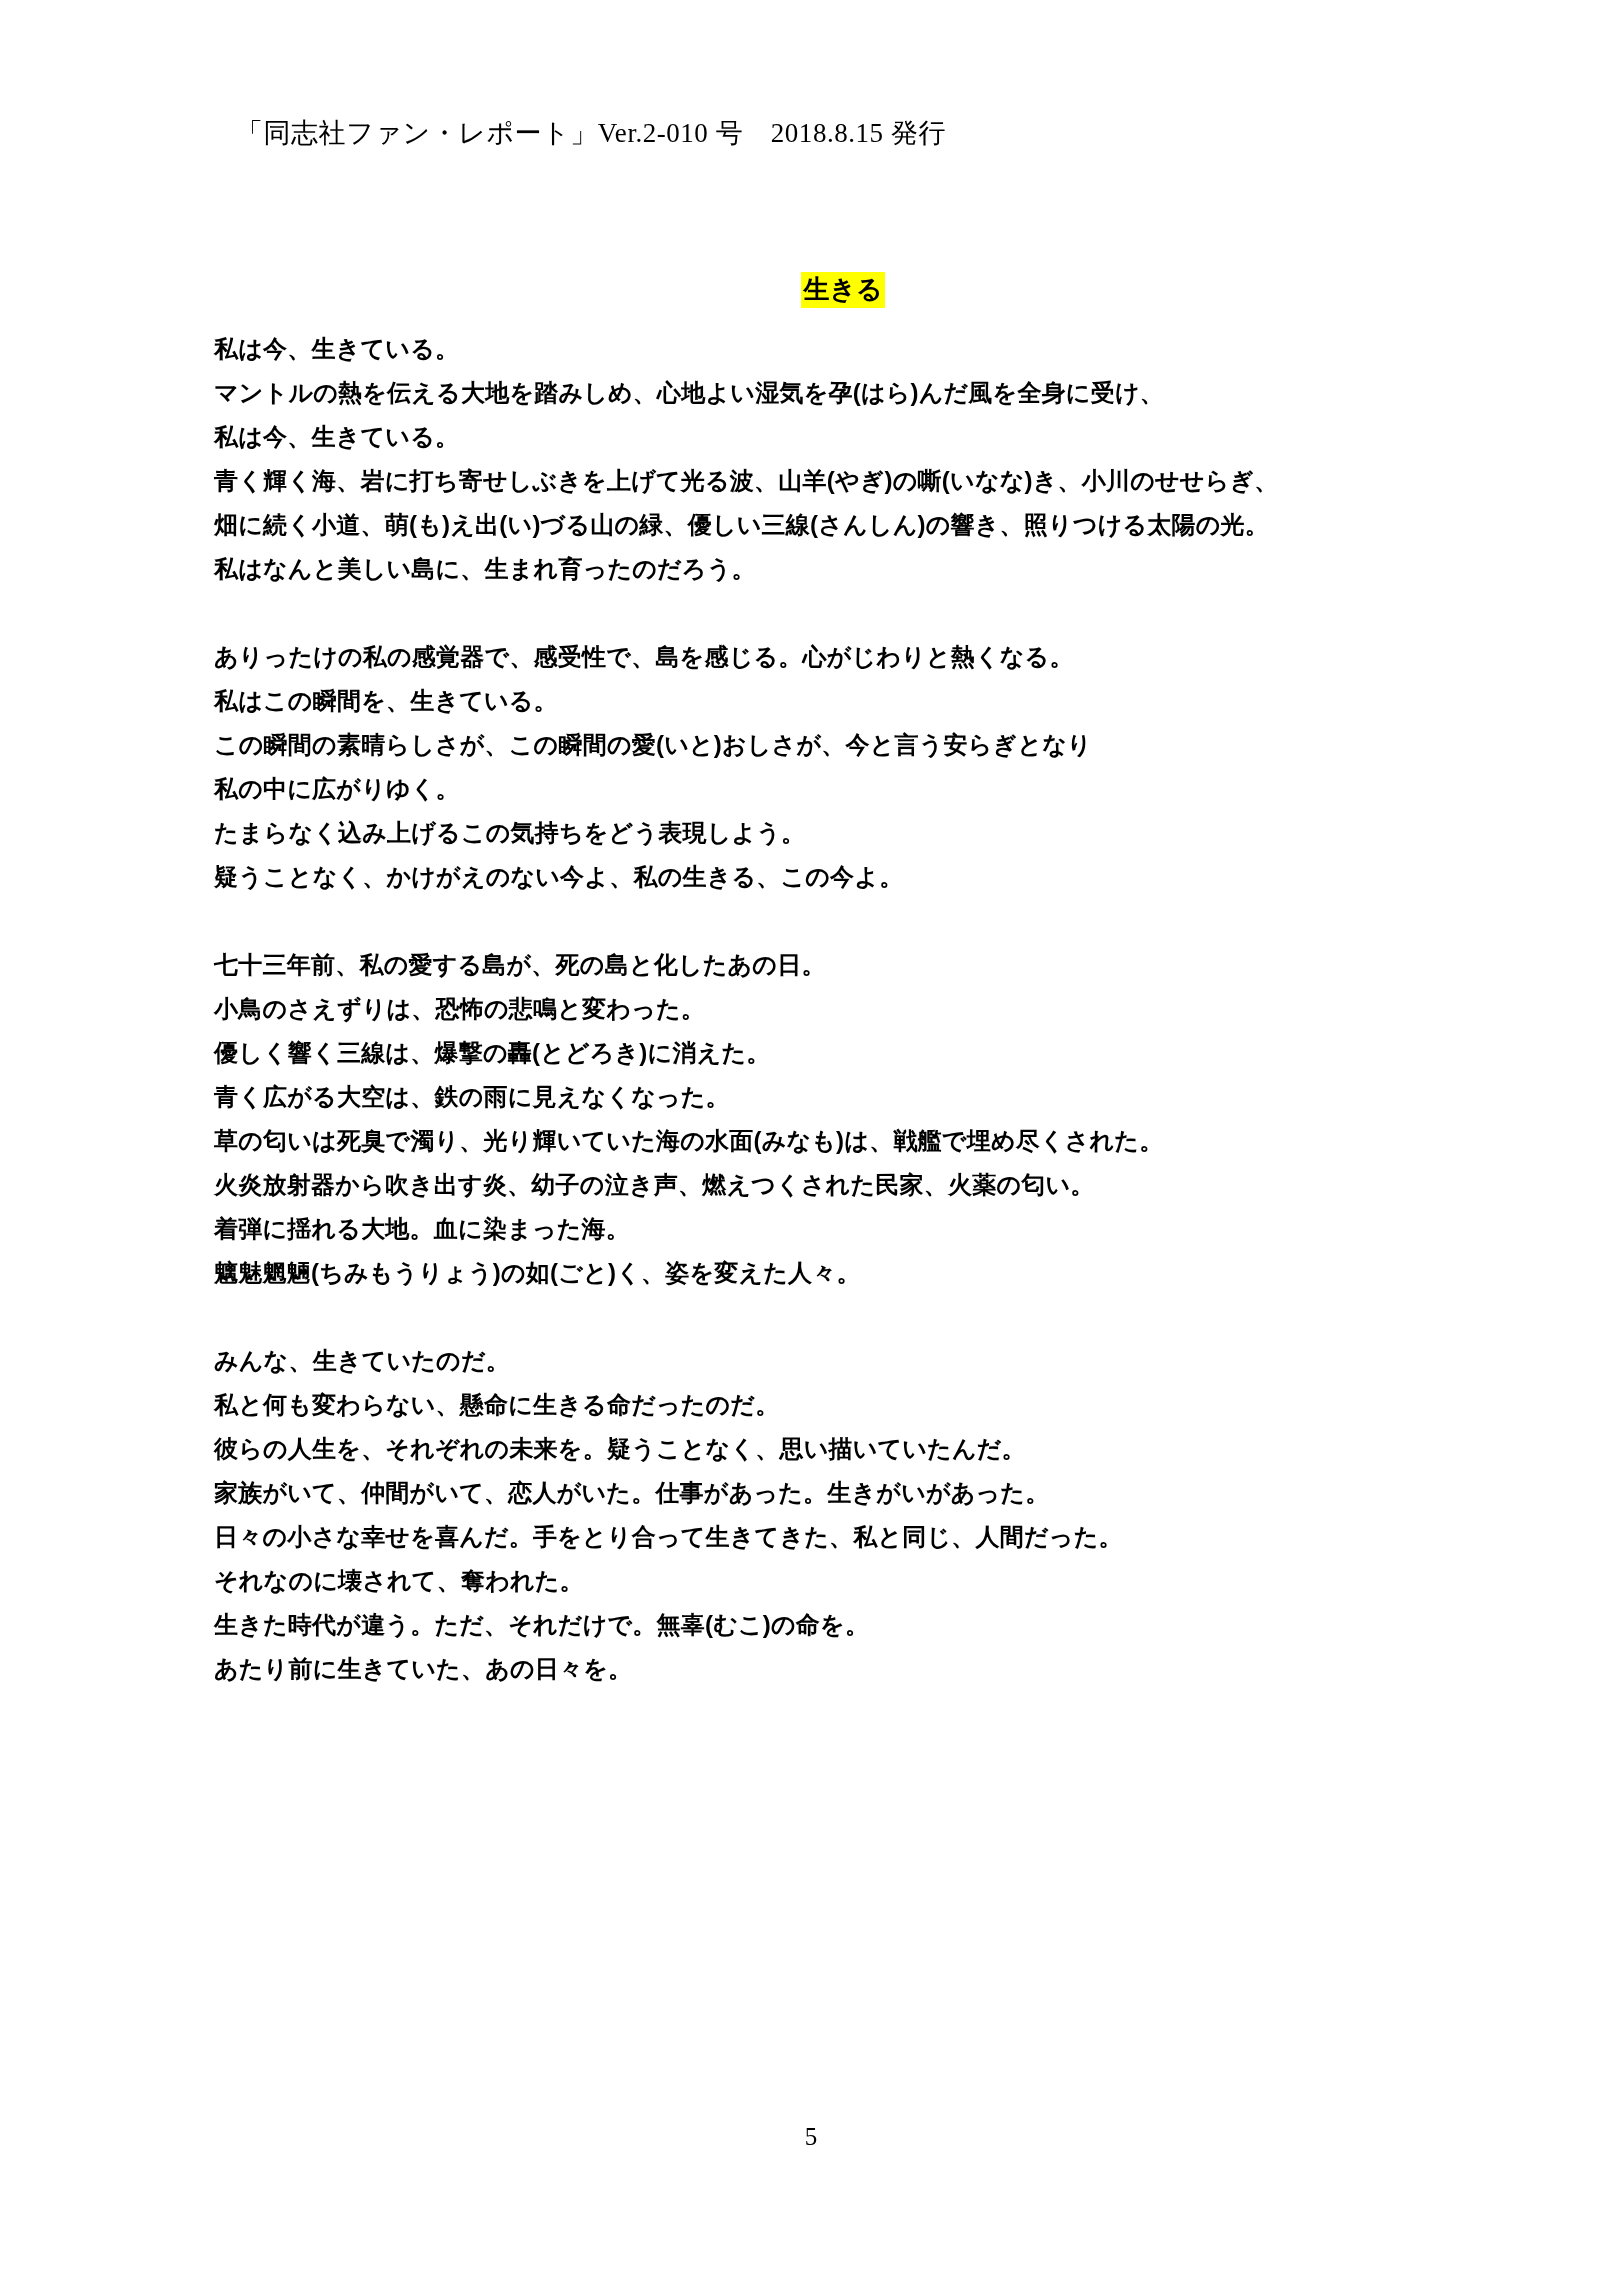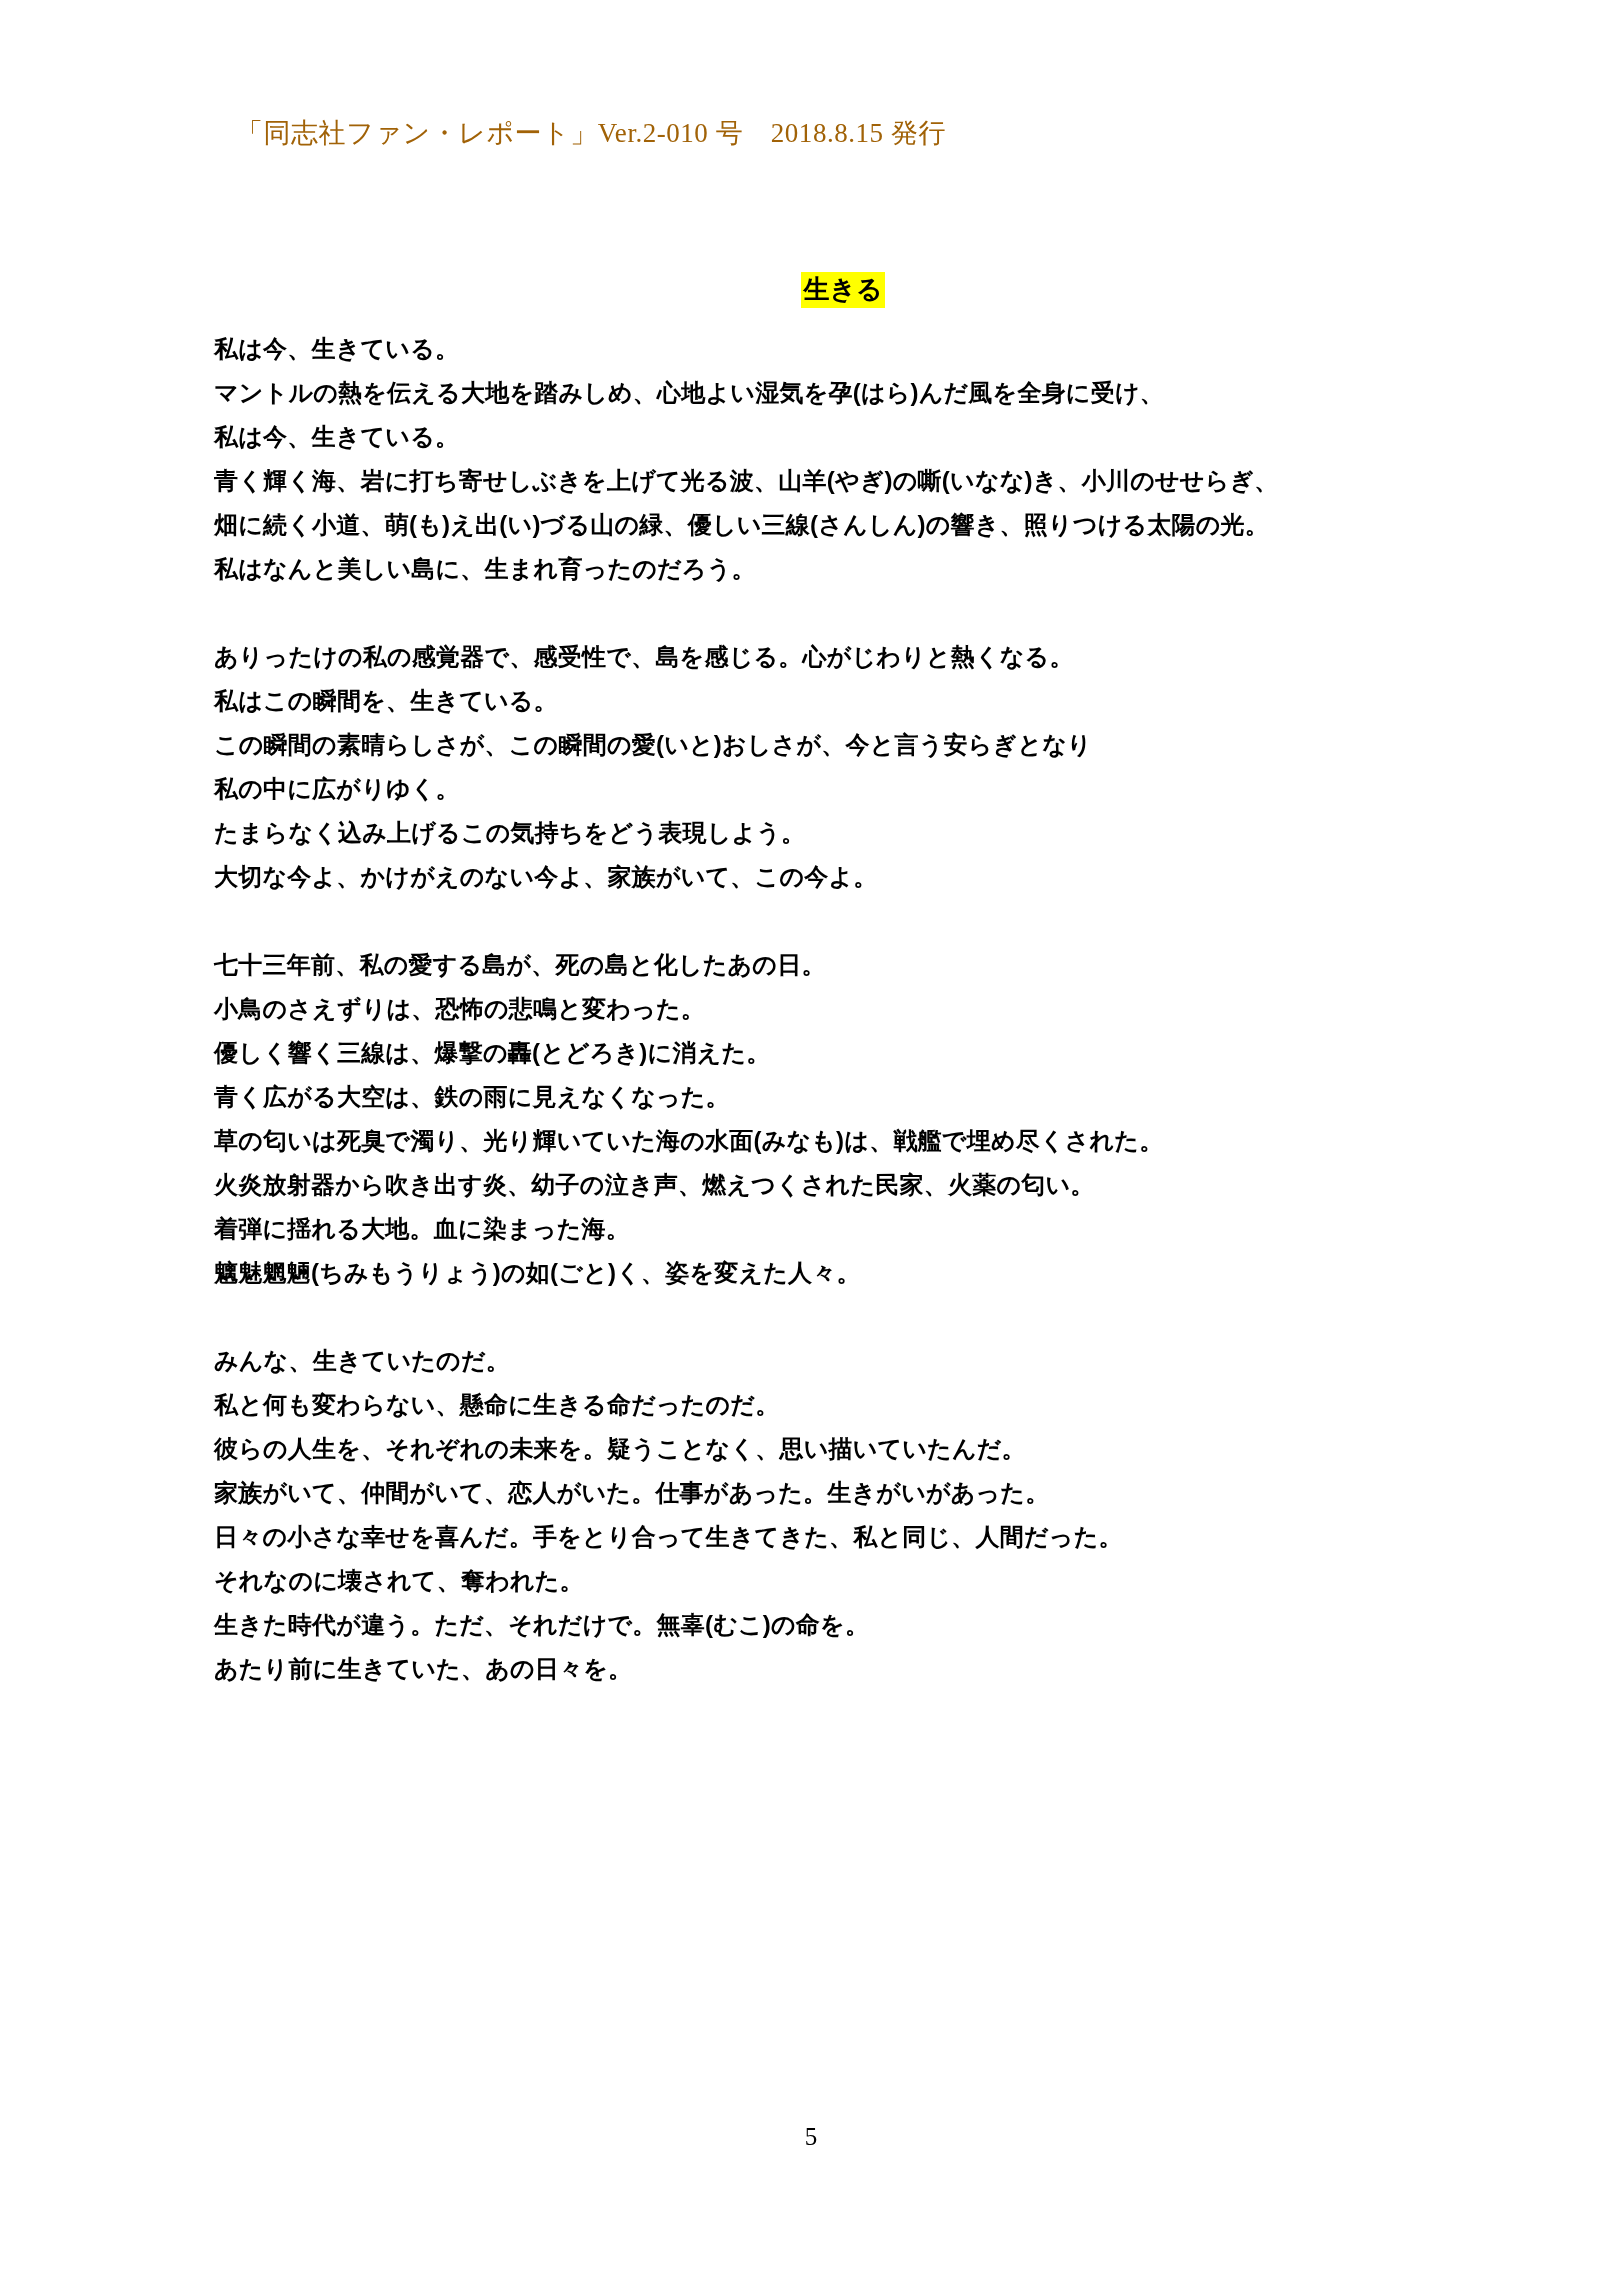--- a/index.html
+++ b/index.html
@@ -20,21 +20,21 @@
     overflow: hidden;
   }
   .header {
     position: absolute;
     left: 236px;
     top: 115px;
     font-family: "Liberation Serif", "DejaVu Serif", serif;
     font-size: 27px;
     letter-spacing: 0.02em;
     white-space: nowrap;
-    color: #a16207;
+    color: #000000;
   }
   .title-wrap {
     position: absolute;
     left: 0;
     top: 272px;
     width: 1622px;
     text-align: center;
     padding-left: 32px;
   }
   .title {
@@ -98,21 +98,21 @@
         <div class="line">青く輝く海、岩に打ち寄せしぶきを上げて光る波、山羊(やぎ)の嘶(いなな)き、小川のせせらぎ、</div>
         <div class="line">畑に続く小道、萌(も)え出(い)づる山の緑、優しい三線(さんしん)の響き、照りつける太陽の光。</div>
         <div class="line">私はなんと美しい島に、生まれ育ったのだろう。</div>
       </div>
       <div class="stanza">
         <div class="line">ありったけの私の感覚器で、感受性で、島を感じる。心がじわりと熱くなる。</div>
         <div class="line">私はこの瞬間を、生きている。</div>
         <div class="line">この瞬間の素晴らしさが、この瞬間の愛(いと)おしさが、今と言う安らぎとなり</div>
         <div class="line">私の中に広がりゆく。</div>
         <div class="line">たまらなく込み上げるこの気持ちをどう表現しよう。</div>
-        <div class="line">大切な今よ、かけがえのない今よ、家族がいて、この今よ。</div>
+        <div class="line">疑うことなく、かけがえのない今よ、私の生きる、この今よ。</div>
       </div>
       <div class="stanza">
         <div class="line">七十三年前、私の愛する島が、死の島と化したあの日。</div>
         <div class="line">小鳥のさえずりは、恐怖の悲鳴と変わった。</div>
         <div class="line">優しく響く三線は、爆撃の轟(とどろき)に消えた。</div>
         <div class="line">青く広がる大空は、鉄の雨に見えなくなった。</div>
         <div class="line">草の匂いは死臭で濁り、光り輝いていた海の水面(みなも)は、戦艦で埋め尽くされた。</div>
         <div class="line">火炎放射器から吹き出す炎、幼子の泣き声、燃えつくされた民家、火薬の匂い。</div>
         <div class="line">着弾に揺れる大地。血に染まった海。</div>
         <div class="line">魑魅魍魎(ちみもうりょう)の如(ごと)く、姿を変えた人々。</div>

